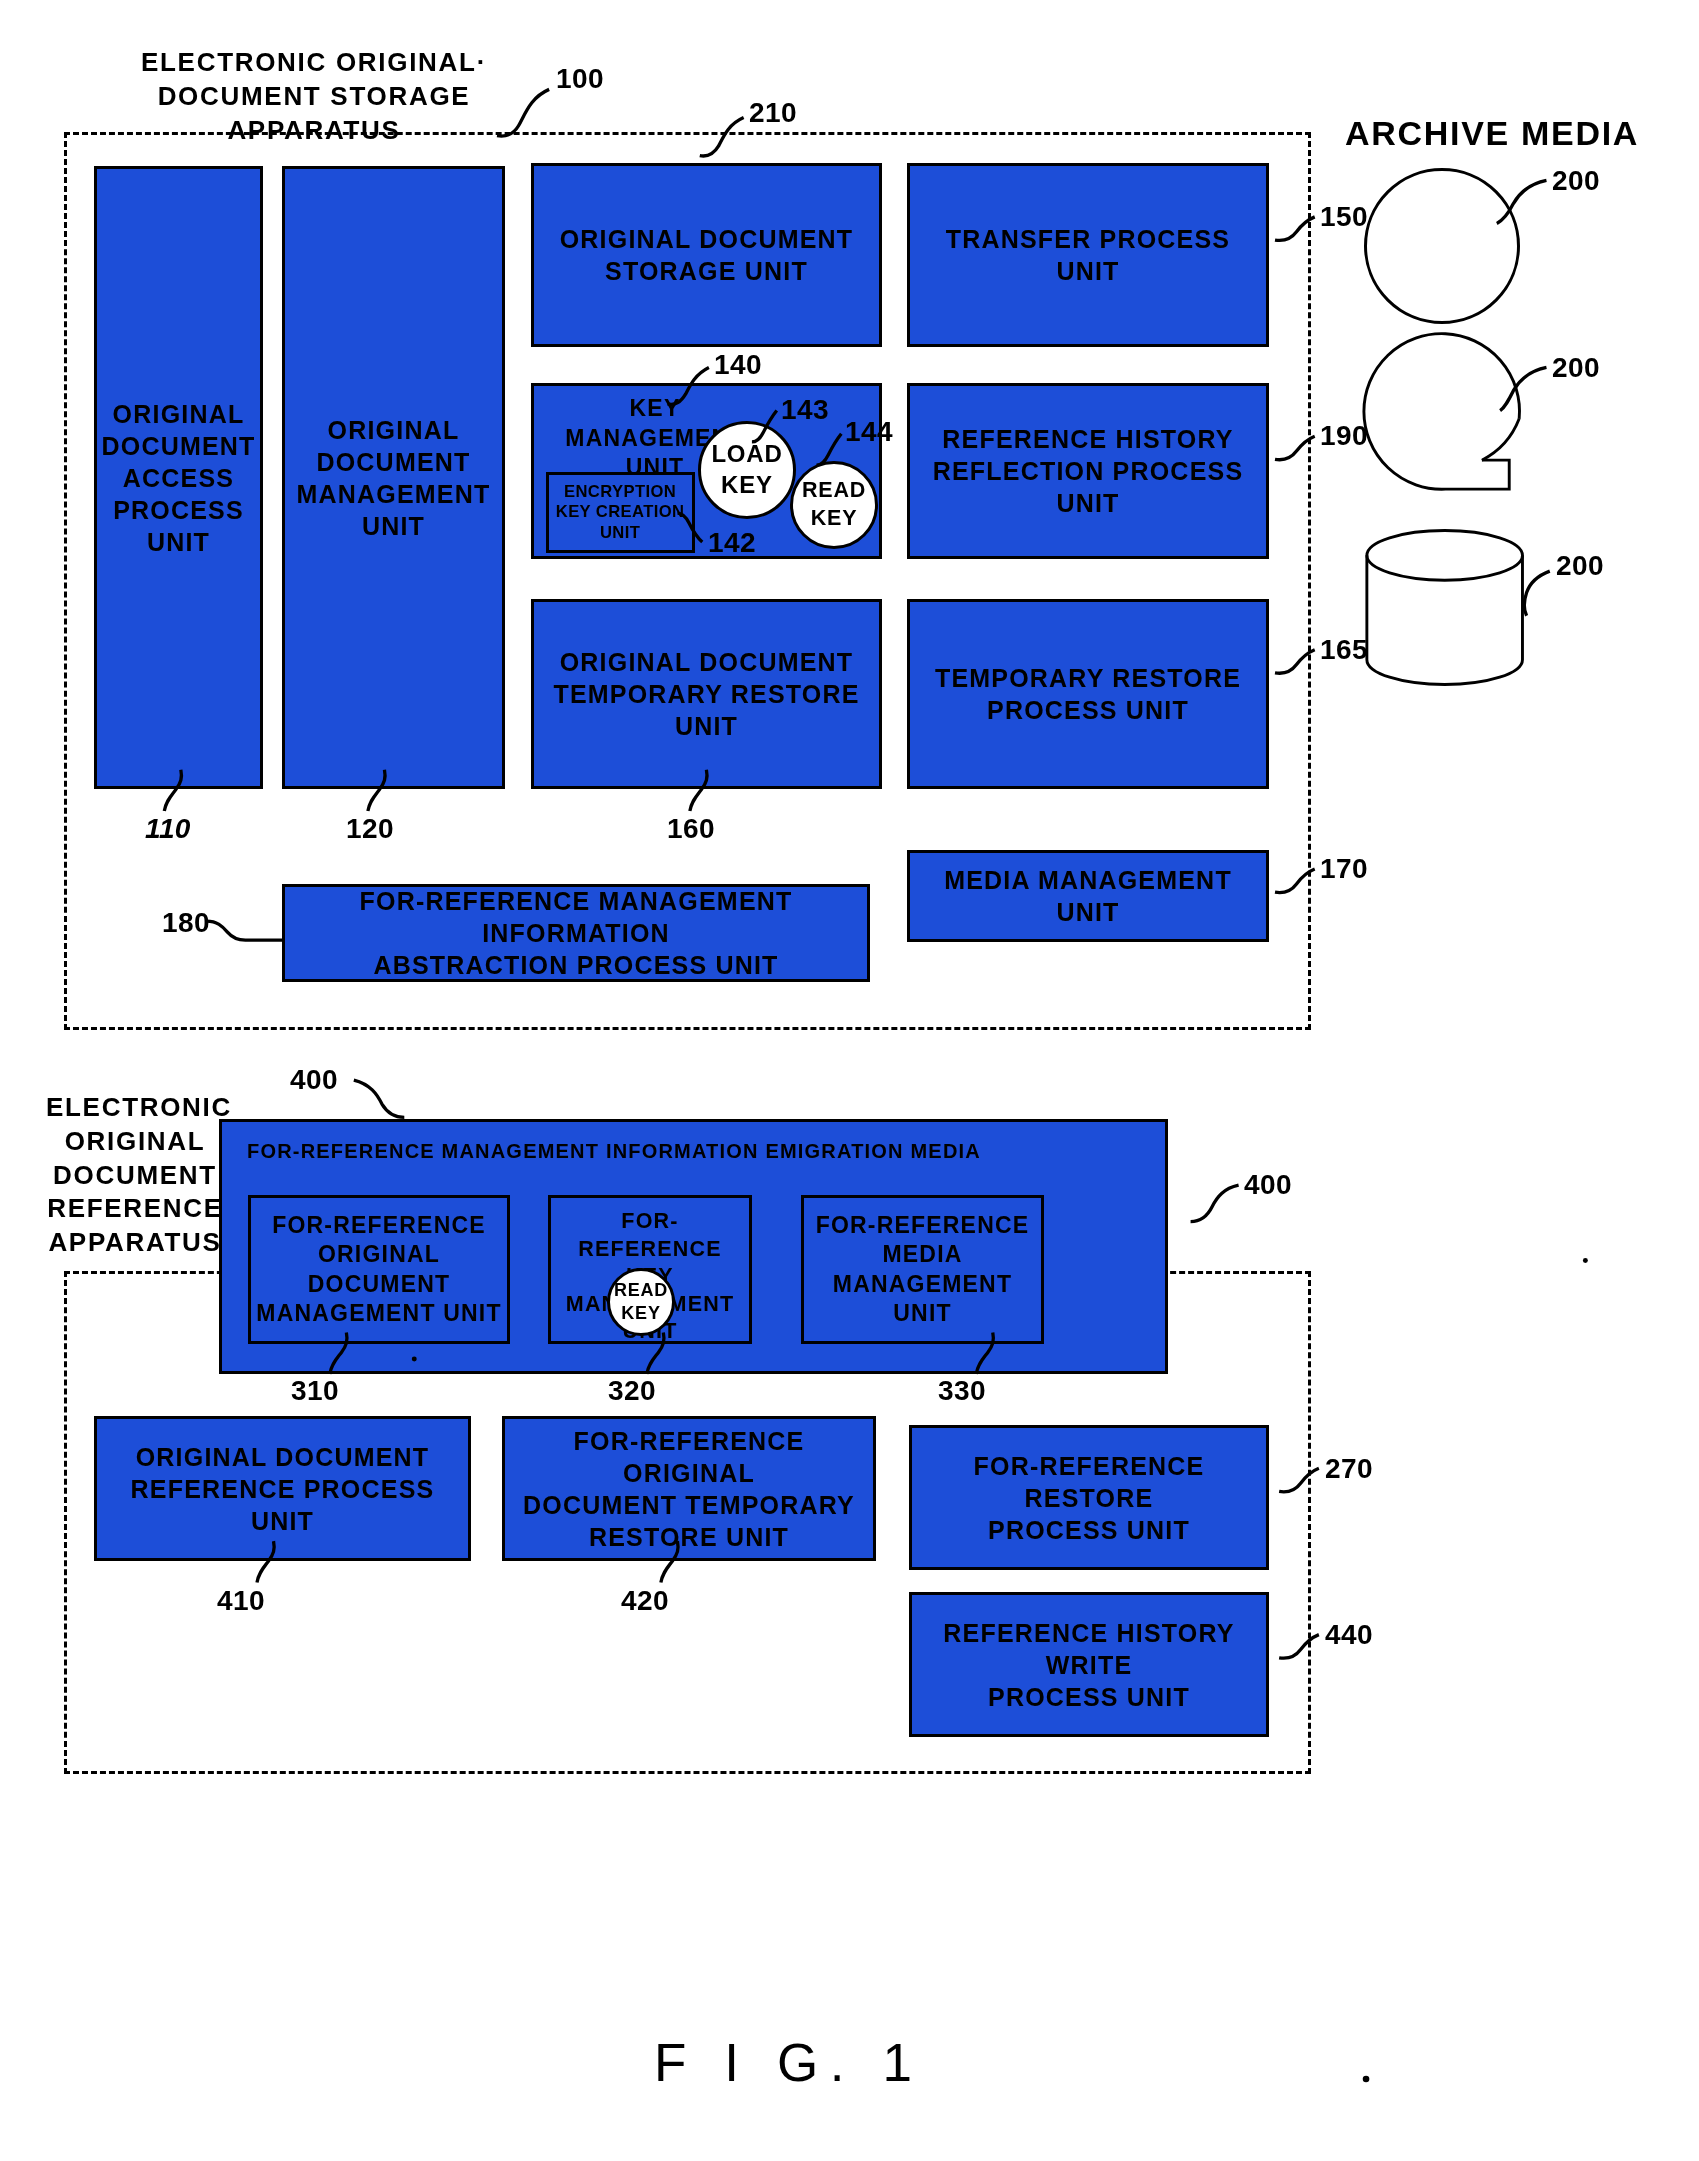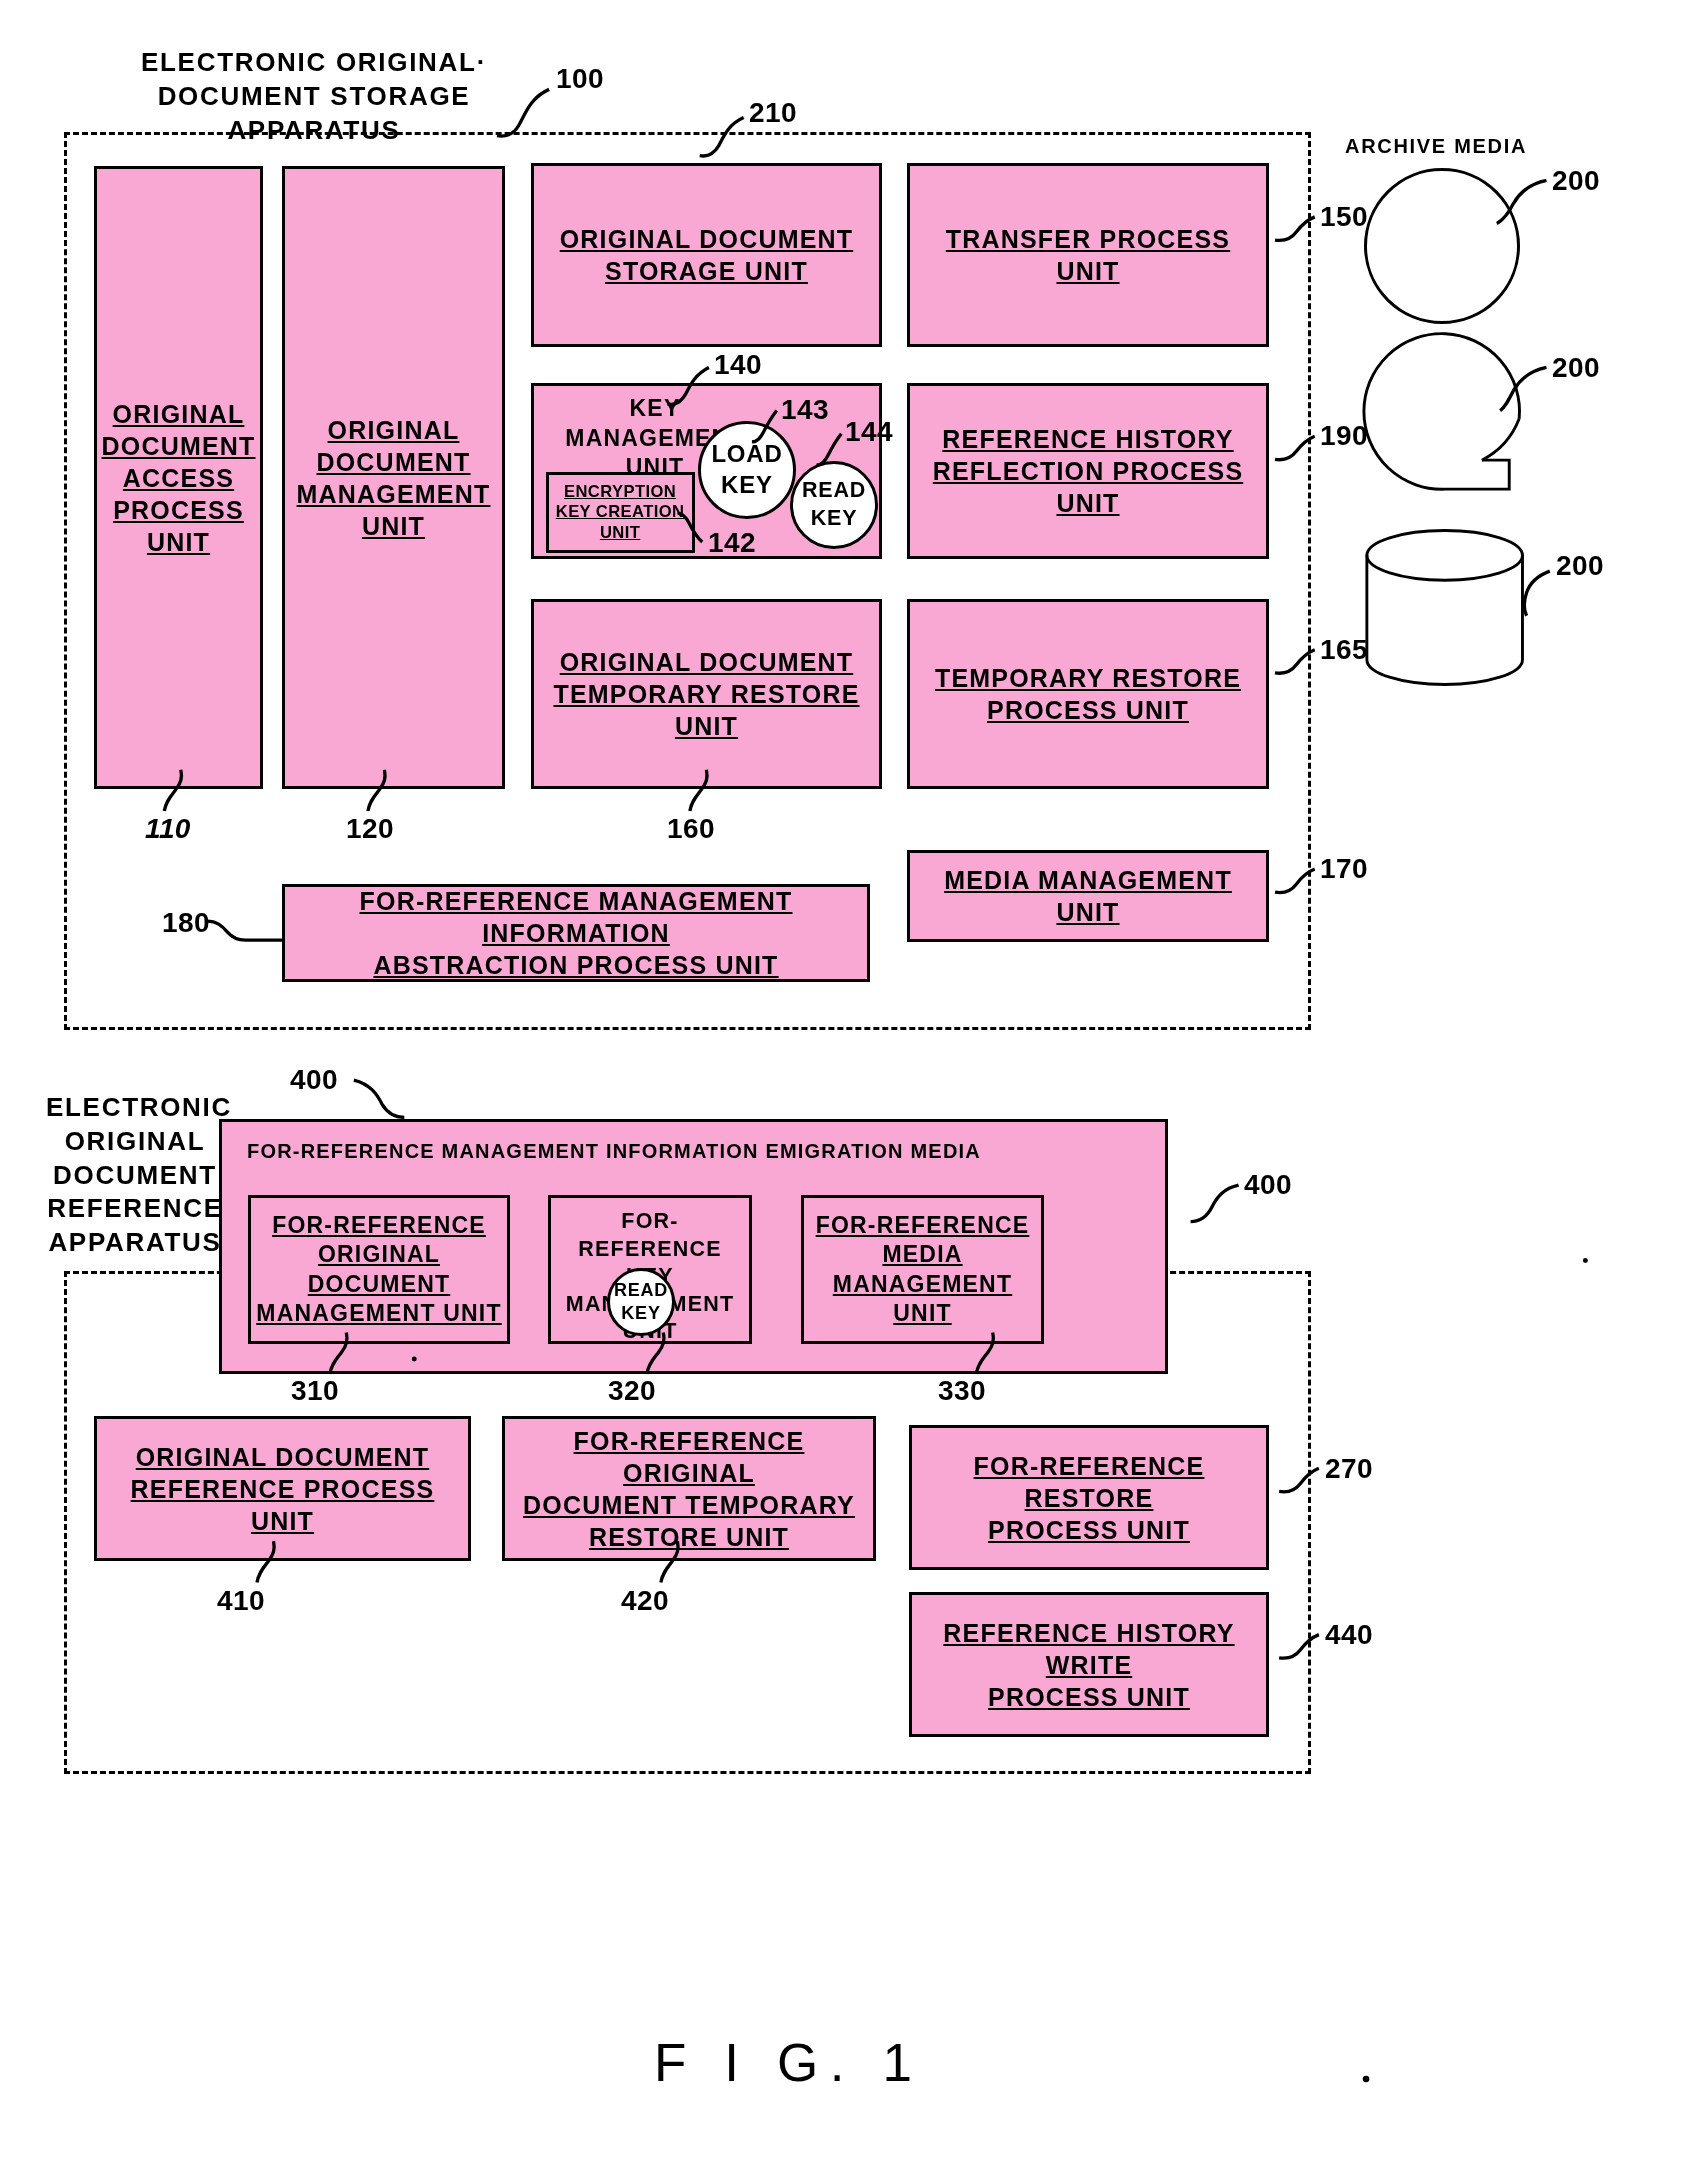--- a/index.html
+++ b/index.html
@@ -42,26 +42,25 @@
     font-family: "Liberation Sans", sans-serif;
     font-weight: 700;
     letter-spacing: 1.7px;
     line-height: 1.3;
     white-space: pre-line;
   }
 
   
   .sbox {
     border: 3.3px solid #000;
-    background: #f9a8d4;
+    background: #1d4ed8;
     display: flex;
     align-items: center;
     justify-content: center;
     padding: 3.3px 5px;
-    text-decoration: underline;
   }
   .sbox .lbl { font-size: 25px; }
 
   .dashbox {
     border: 3.3px dashed #000;
     background: transparent;
   }
 
   .circle {
     border: 3.3px solid #000;
@@ -172,21 +171,21 @@
     <div class="lbl">MEDIA MANAGEMENT UNIT</div>
   </div>
   <div class="abs refnum" style="left:1320px; top:855px;">170</div>
 
   <div class="abs sbox" style="left:282px; top:884px; width:588px; height:98px;">
     <div class="lbl">FOR-REFERENCE MANAGEMENT INFORMATION
 ABSTRACTION PROCESS UNIT</div>
   </div>
   <div class="abs refnum" style="left:162px; top:909px;">180</div>
 
-  <div class="abs captiontxt" style="left:1345px; top:111px; font-size:20px;margin-top:22px;">ARCHIVE MEDIA</div>
+  <div class="abs captiontxt" style="left:1345px; top:111px; font-size:34px;">ARCHIVE MEDIA</div>
 
   <div class="abs circle" style="left:1364px; top:168px; width:156px; height:156px;"></div>
   <div class="abs refnum" style="left:1552px; top:167px;">200</div>
 
   <div class="abs refnum" style="left:1552px; top:354px;">200</div>
 
   <div class="abs refnum" style="left:1556px; top:552px;">200</div>
 
   <div class="abs captiontxt" style="left:46px; top:1091px; width:178px; font-size:26px; text-align:center;">ELECTRONIC
 ORIGINAL

